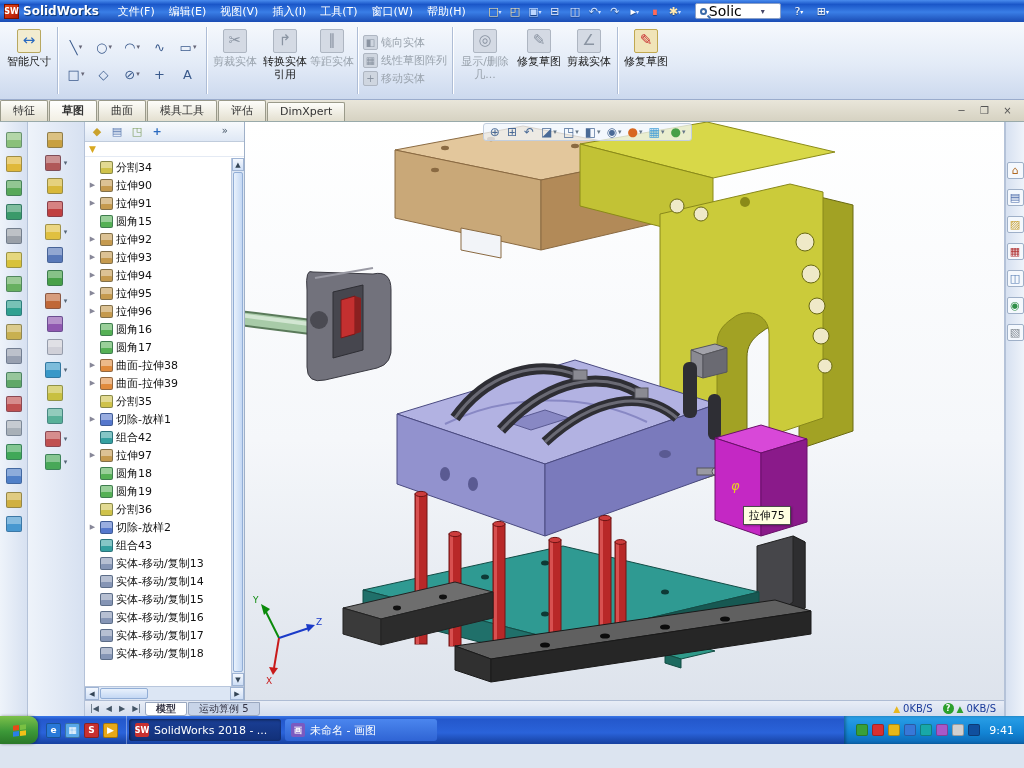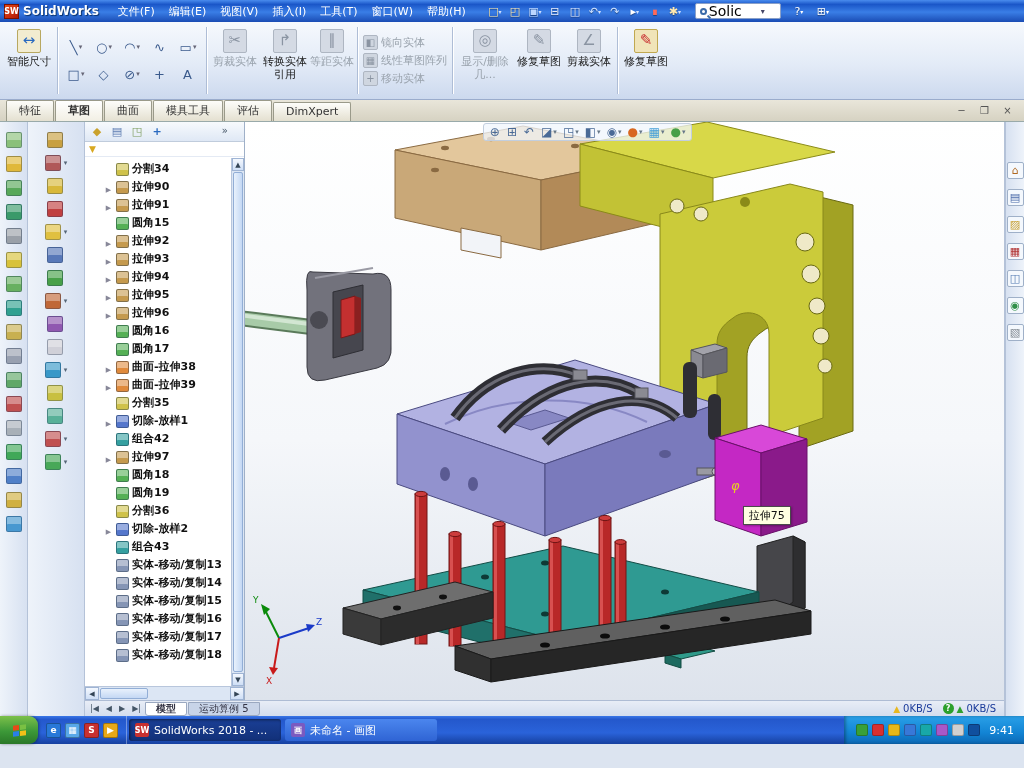--- a/index.html
+++ b/index.html
@@ -42,21 +42,21 @@
 .sgbtn{width:26px;display:flex;align-items:center;justify-content:center;gap:1px;color:#3a5a8c;font-size:13px;border-radius:2px;}
 .sgbtn .dd{font-size:7px;color:#667;}
 .stackcol{display:flex;flex-direction:column;justify-content:center;gap:3px;padding:0 2px;}
 .stackrow{display:flex;align-items:center;gap:3px;color:#9aa3ad;}
 .stackrow .sic{width:15px;height:15px;background:#cfd6e0;border:1px solid #aeb6c2;border-radius:2px;
  display:flex;align-items:center;justify-content:center;font-size:10px;color:#8a94a2;}
 .gray-ic{background:#d4dae4;border:1px solid #aeb6c2;color:#8a94a2;}
 
 
 .tabrow{height:22px;background:linear-gradient(180deg,#e9e6da,#d6d2c2);border-bottom:1px solid #9aa;
- display:flex;align-items:flex-end;padding:0 6px;position:relative;}
+ display:flex;align-items:flex-end;padding:0 0;position:relative;}
 .cmtab{padding:2px 12px 3px;border:1px solid #9a9a8a;border-bottom:none;background:linear-gradient(180deg,#fdfdfa,#e4e0d0);
  margin-right:1px;border-radius:2px 2px 0 0;color:#333;}
 .cmtab.active{background:linear-gradient(180deg,#ffffff,#f2efe4);font-weight:bold;}
 .doc-controls{position:absolute;right:8px;top:3px;display:flex;gap:6px;color:#555;}
 .doc-controls span{width:17px;height:15px;display:flex;align-items:center;justify-content:center;font-size:10px;border:1px solid transparent;}
 
 
 .workarea{display:flex;height:594px;}
 .strip{background:linear-gradient(90deg,#eef3fa,#d7e1f1);border-right:1px solid #b4c2d8;display:flex;flex-direction:column;align-items:center;padding-top:10px;gap:8px;}
 .strip1{width:28px;}
@@ -70,21 +70,21 @@
 
 
 .treepanel{width:160px;background:#fff;border-right:1px solid #9fb0c8;position:relative;display:flex;flex-direction:column;}
 .tree-toolbar{height:20px;background:linear-gradient(180deg,#f7fafd,#dfe8f5);border-bottom:1px solid #c0ccdc;
  display:flex;align-items:center;gap:4px;padding:0 4px;}
 .tt-ic{width:16px;height:15px;display:flex;align-items:center;justify-content:center;font-size:11px;font-weight:bold;border-radius:2px;}
 .tt-chev{margin-left:auto;color:#456;font-size:10px;}
 .filter-row{height:15px;display:flex;align-items:center;padding:0 4px;border-bottom:1px solid #e4eaf4;}
 .funnel{color:#d8a820;font-size:9px;}
 .tree-list{flex:1;overflow:hidden;padding-top:1px;}
-.trow{height:18px;display:flex;align-items:flex-end;padding-left:19px;gap:3px;white-space:nowrap;font-weight:bold;}
+.trow{height:18px;display:flex;align-items:center;padding-left:3px;gap:3px;white-space:nowrap;}
 .tarrow{width:9px;font-size:7px;color:#889;text-align:center;}
 .tic{width:13px;height:13px;border:1px solid rgba(30,50,70,.4);border-radius:2px;box-shadow:inset 0 6px rgba(255,255,255,.4);}
 .tlbl{color:#111;font-size:11px;}
 .vscroll{position:absolute;right:0;top:36px;bottom:14px;width:13px;background:#dce6f4;border-left:1px solid #b8c6dc;display:flex;flex-direction:column;}
 .varrow{height:13px;background:linear-gradient(180deg,#f4f8fe,#cfdff6);border:1px solid #9fb4d4;font-size:7px;color:#345;display:flex;align-items:center;justify-content:center;}
 .vthumb{flex:1;margin:1px;background:linear-gradient(90deg,#e8f1fc,#c4d8f4);border:1px solid #92aed6;border-radius:2px;}
 .hscroll{height:14px;background:#dce6f4;border-top:1px solid #b8c6dc;display:flex;align-items:center;}
 .harrow{width:14px;height:13px;background:linear-gradient(180deg,#f4f8fe,#cfdff6);border:1px solid #9fb4d4;font-size:7px;color:#345;display:flex;align-items:center;justify-content:center;}
 .hthumb{width:48px;height:11px;margin:0 1px;background:linear-gradient(180deg,#e8f1fc,#c4d8f4);border:1px solid #92aed6;border-radius:2px;}
 .hfill{flex:1;}

